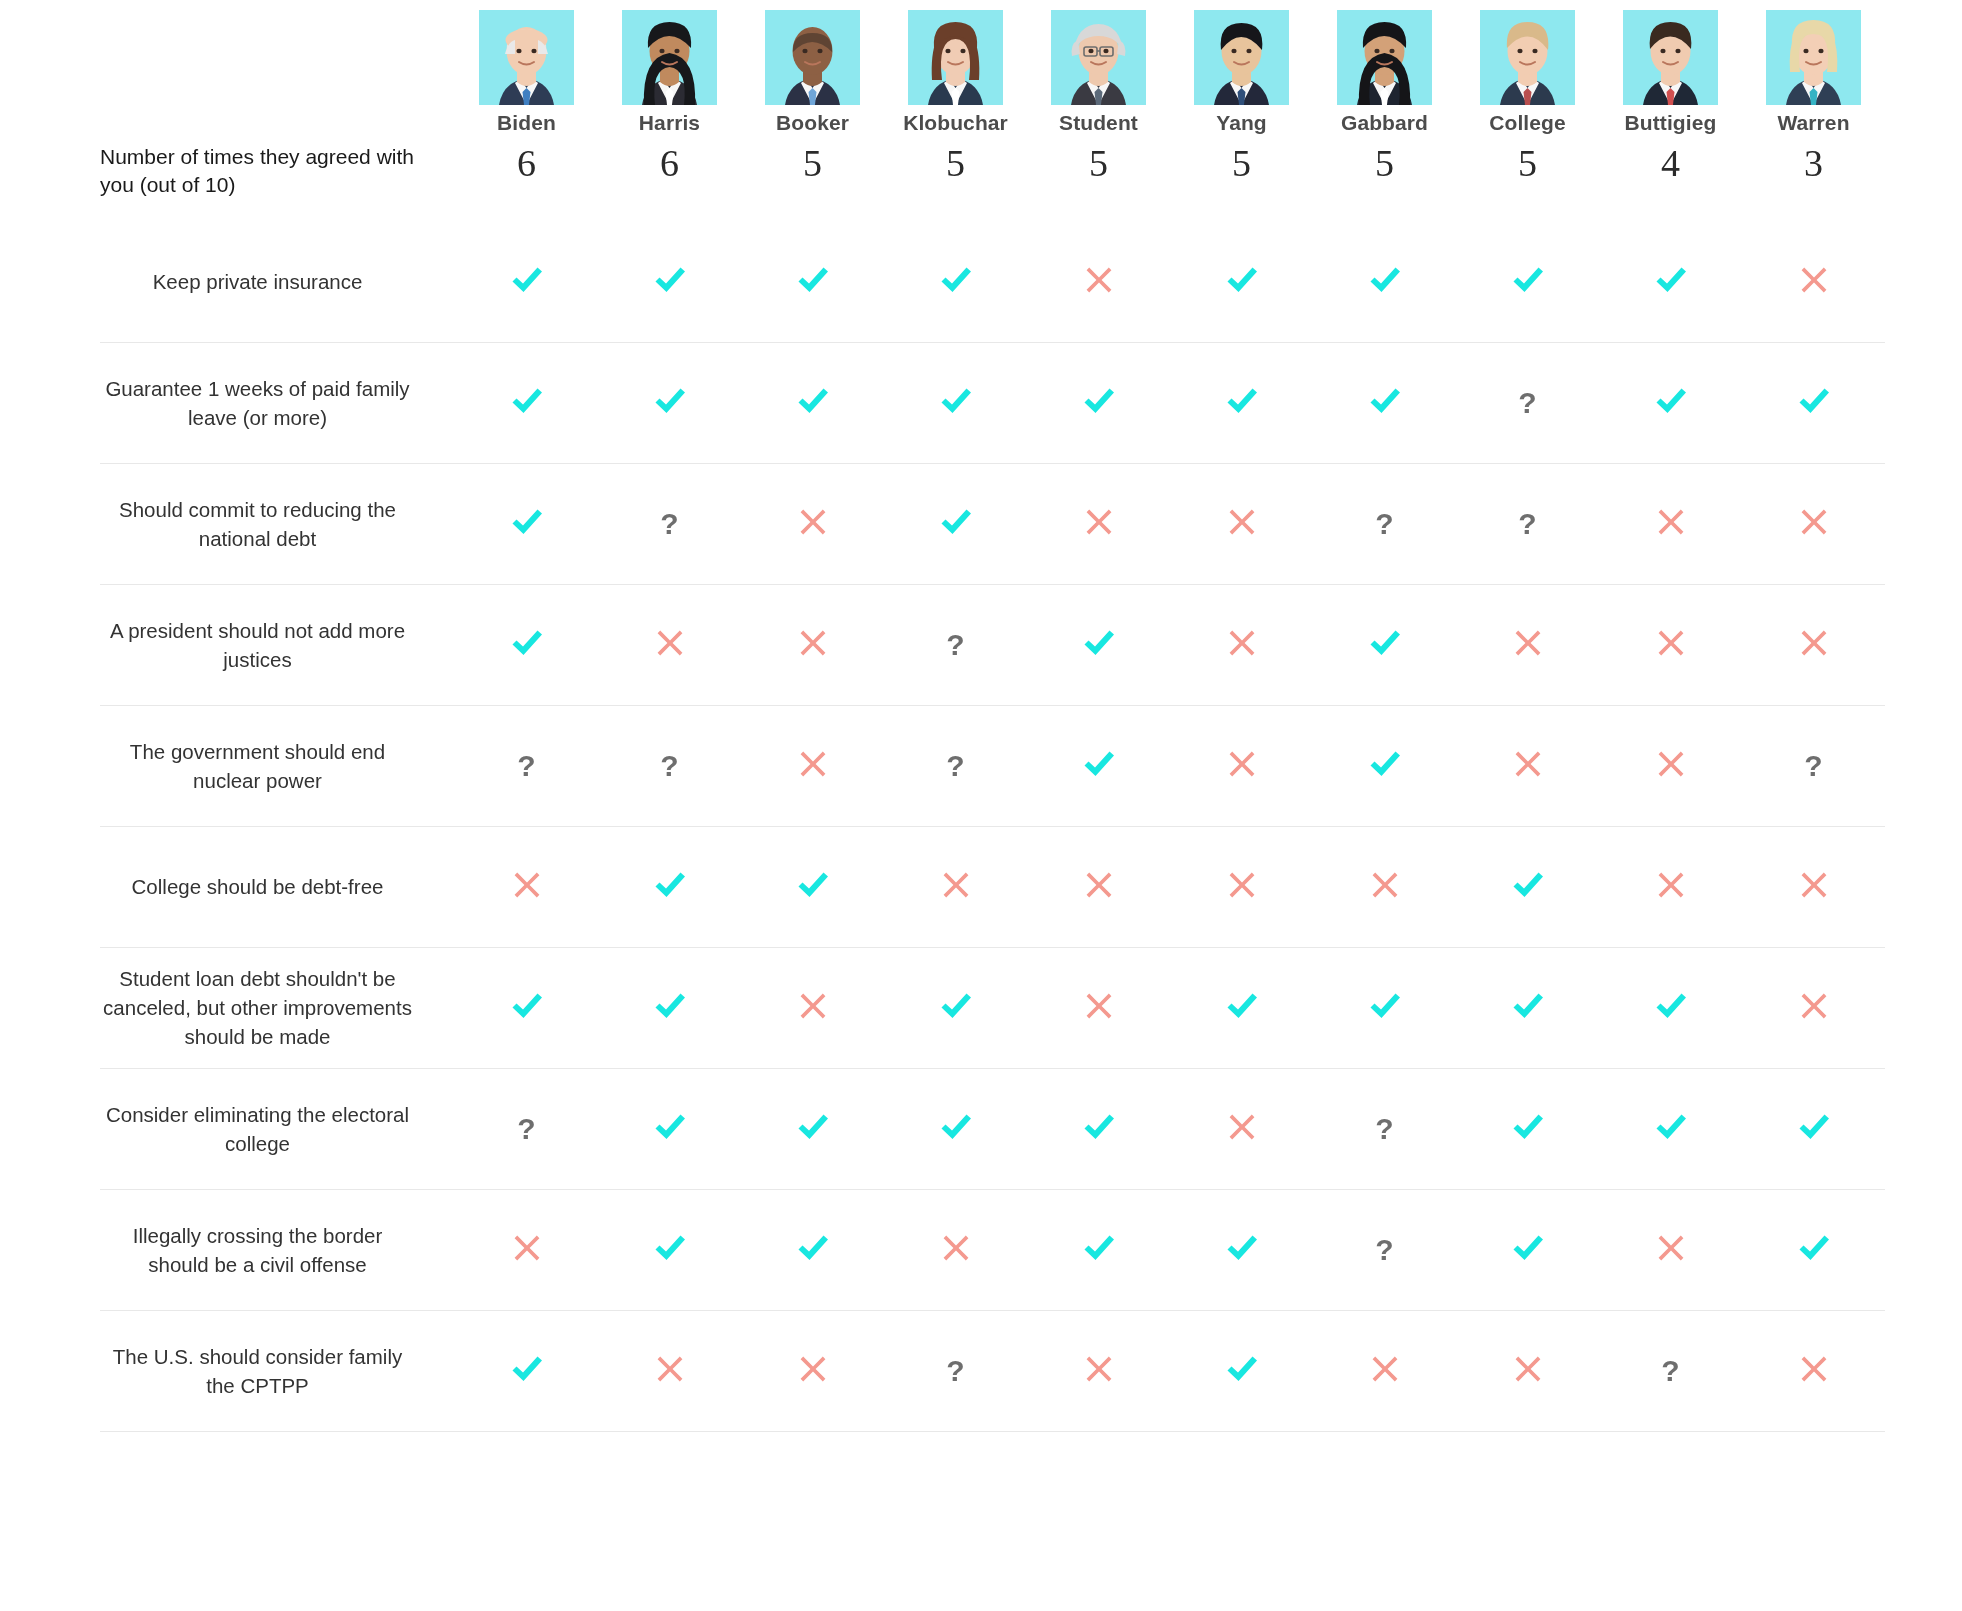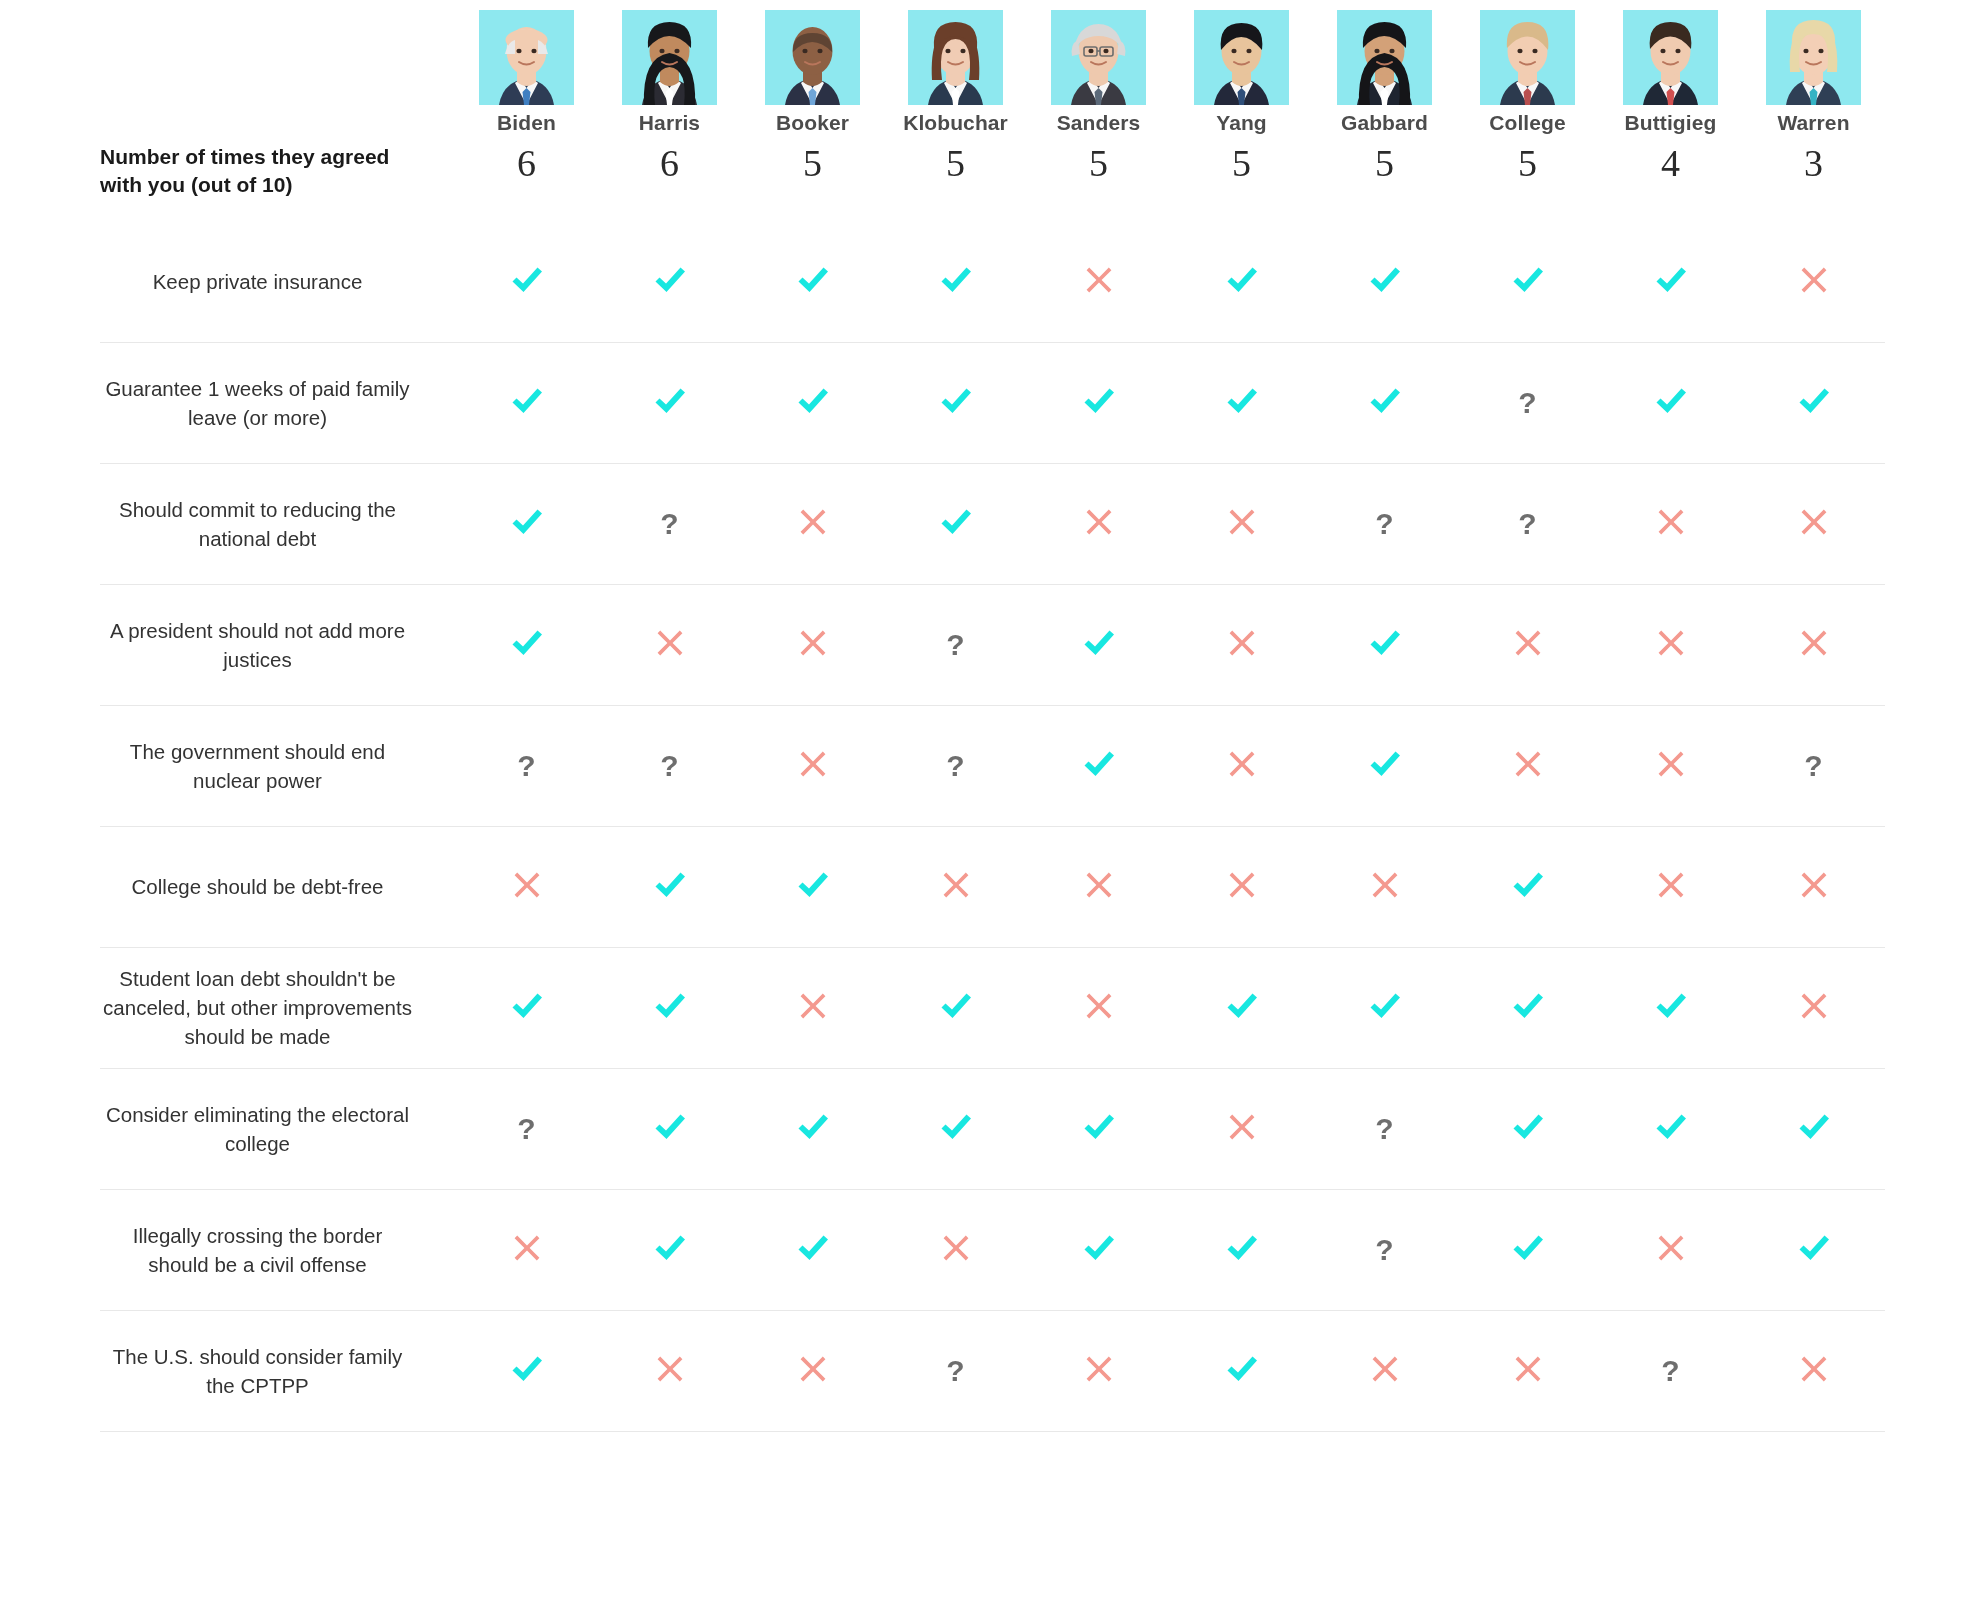--- a/index.html
+++ b/index.html
@@ -72,21 +72,21 @@
     color: #2b2b2b;
     text-align: center;
     padding-bottom: 22px;
     line-height: 1;
   }
 
   .score-row td { vertical-align: top; }
 
   .agree-label {
     font-size: 21px;
-    font-weight: bold;
+    font-weight: normal;
     color: #1a1a1a;
     line-height: 1.35;
     text-align: left;
     padding: 0 30px 22px 0;
     vertical-align: top;
   }
 
   
   tr.q-row td {
     border-bottom: 1px solid #e8e8e8;
@@ -231,21 +231,21 @@
                   <path d="M21 46 q-2 -12 6 -16 l2 14 Z" fill="#d8d8d8"></path>
                   <path d="M74 46 q2 -12 -6 -16 l-2 14 Z" fill="#d8d8d8"></path>
                   <ellipse cx="40" cy="41" rx="2.6" ry="2.2" fill="#3a2a22"></ellipse>
                   <ellipse cx="55" cy="41" rx="2.6" ry="2.2" fill="#3a2a22"></ellipse>
                   <path d="M40 52 q7.5 5 15 0" stroke="#b9765c" stroke-width="2" fill="none" stroke-linecap="round"></path>
                   <rect x="33" y="37" width="13" height="9" rx="2" fill="none" stroke="#6d6d6d" stroke-width="1.6"></rect>
                   <rect x="49" y="37" width="13" height="9" rx="2" fill="none" stroke="#6d6d6d" stroke-width="1.6"></rect>
                   <line x1="46" y1="41" x2="49" y2="41" stroke="#6d6d6d" stroke-width="1.6"></line>
                 </svg>
               </div>
-            <div class="cand-name">Sanders</div>
+            <div class="cand-name">Student</div>
           </th>
           <th class="cand-head">
             <div class="portrait">
                 <svg width="95" height="95" viewBox="0 0 95 95" aria-hidden="true">
                   <rect x="0" y="0" width="95" height="95" fill="#8ee8ef"></rect>
                   <path d="M20 95 q4 -23 27.5 -27 q23.5 4 27.5 27 Z" fill="#23283a"></path>
                   <path d="M41 69 l6.5 9 l6.5 -9 l5 4 l-11.5 22 l-11.5 -22 Z" fill="#f7f7f7"></path>
                   <path d="M47.5 78 l4 4 l-2 17 l-4 0 l-2 -17 Z" fill="#2f4f7a"></path>
                   <path d="M38 58 h19 v14 q-9.5 8 -19 0 Z" fill="#e8c49c"></path>
                   <ellipse cx="47.5" cy="41" rx="20" ry="24" fill="#e8c49c"></ellipse>

